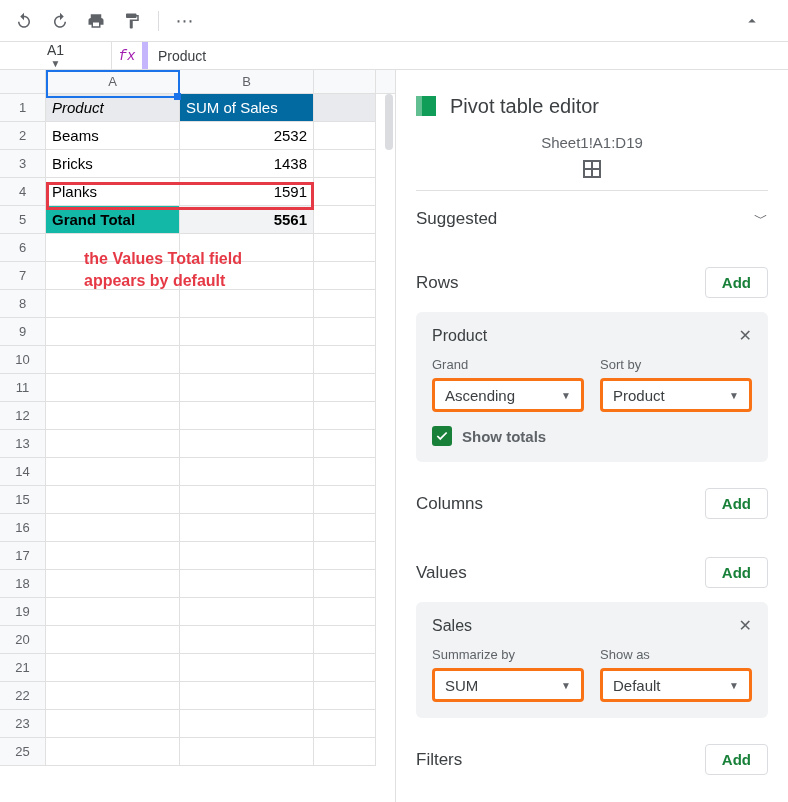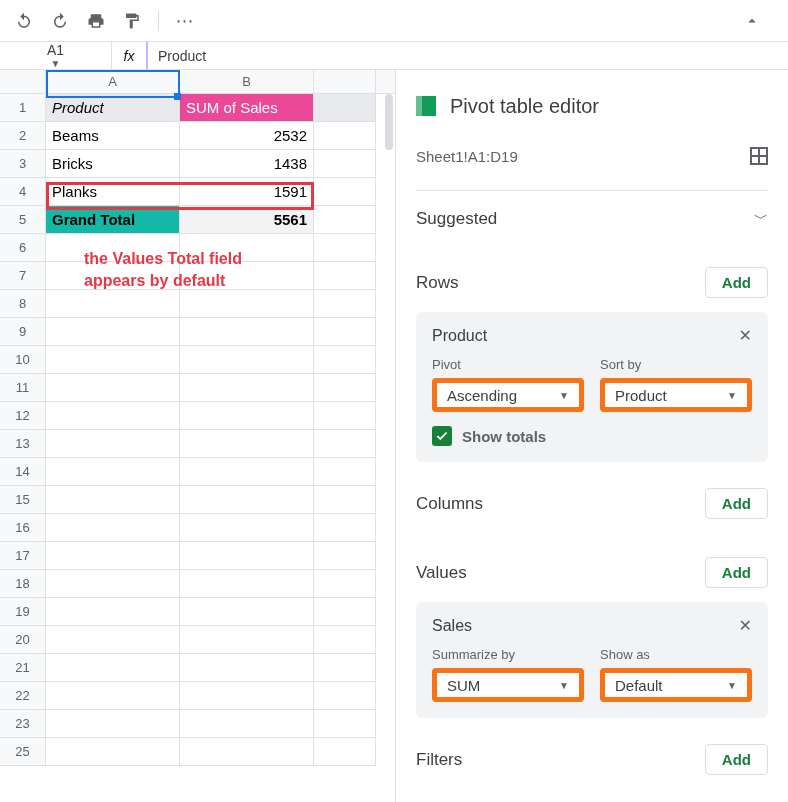--- a/index.html
+++ b/index.html
@@ -10,76 +10,76 @@
   .tb-left { display: flex; align-items: center; gap: 4px; }
   .tb-btn { width: 32px; height: 32px; display: flex; align-items: center; justify-content: center; border-radius: 4px; cursor: pointer; color:#5f6368; }
   .tb-sep { width:1px; height:20px; background:#dadce0; margin:0 6px; }
   .more-dots { font-size:18px; letter-spacing:1px; color:#5f6368; }
   .toolbar-collapse { margin-left:auto; margin-right:12px; }
 
   
   .fxbar { display:flex; align-items:center; height:28px; border-bottom:1px solid #e0e0e0; }
   .name-box { width:112px; display:flex; align-items:center; justify-content:space-between; padding:0 8px; border-right:1px solid #e0e0e0; color:#3c4043; font-size:14px; height:100%;flex-direction:column; }
   .name-box .caret { font-size:10px; color:#5f6368; }
-  .fx-label { width:36px; text-align:center; color:#0f172a; font-style:italic; font-family:Liberation Sans, sans-serif; font-size:14px; border-right:2px solid #c4b5fd; height:100%; display:flex; align-items:center; justify-content:center; }
+  .fx-label { width:36px; text-align:center; color:#a21caf; font-style:italic; font-family:Liberation Mono, monospace; font-size:14px; border-right:6px solid #c4b5fd; height:100%; display:flex; align-items:center; justify-content:center; }
   .fx-val { flex:1; padding:0 10px; color:#3c4043; font-size:14px; }
 
   
   .main-split { display:flex; height:calc(100% - 70px); }
   .sheet-area { width:396px; position:relative; overflow:hidden; border-right:1px solid #e0e0e0; }
   .col-headers { display:flex; height:24px; background:#f8f9fa; border-bottom:1px solid #e0e0e0; position:relative; }
   .corner { width:46px; border-right:1px solid #e0e0e0; background:#f8f9fa; }
   .ch { width:134px; text-align:center; line-height:24px; color:#5f6368; border-right:1px solid #e0e0e0; font-size:13px; }
   .ch.extra { width:62px; }
   .grid-body { position:relative; }
   .row { display:flex; height:28px; }
   .rh { width:46px; text-align:center; line-height:28px; color:#5f6368; background:#f8f9fa; border-right:1px solid #e0e0e0; border-bottom:1px solid #e0e0e0; font-size:13px; }
   .cell { width:134px; border-right:1px solid #e0e0e0; border-bottom:1px solid #e0e0e0; padding:0 6px; line-height:28px; font-size:15px; color:#000; white-space:nowrap; overflow:hidden; }
   .cell.right { text-align:right; }
   .cell.extra { width:62px; }
   .hdr-row .cell { background:#e8eaed; color:#000; font-weight:400; }
   .hdr-row .cell.first { font-style:italic; }
-  .hdr-row .cell.second { color:#fff; background:#ec4899; }
+  .hdr-row .cell.second { color:#fff; background:#0369a1; }
   
   .active-outline { position:absolute; left:46px; top:0; width:134px; height:28px; border:2px solid #1a73e8; pointer-events:none; }
   .active-handle { position:absolute; width:7px; height:7px; background:#1a73e8; left:174px; top:23px; pointer-events:none; }
   
   .gt-highlight { position:absolute; left:46px; top:112px; width:268px; height:28px; border:3px solid #e63946; pointer-events:none; }
   
   .annot { position:absolute; left:84px; top:178px; color:#e63946; font-weight:700; font-size:16px; line-height:22px; }
   
   .mini-scroll { position:absolute; right:2px; top:24px; width:8px; height:56px; background:#dadce0; border-radius:4px; }
 
   
   .panel { flex:1; padding:8px 20px 0 20px; display:flex; flex-direction:column; gap:0; overflow:hidden; }
   .panel-head { display:flex; align-items:center; gap:14px; height:56px; }
   .pivot-glyph { width:20px; height:20px; background:#0f9d58; display:flex; }
   .pivot-glyph::before { content:""; display:block; width:6px; height:20px; background:#fff; opacity:.35; }
   .panel-title { font-size:20px; color:#3c4043; }
-  .range-row { display:flex; align-items:center; justify-content:space-between; height:44px; color:#5f6368; font-size:15px; border-bottom:0; }
+  .range-row { display:flex; align-items:center; justify-content:space-between; height:44px; color:#5f6368; font-size:15px; border-bottom:0;flex-direction:column; }
   .grid-ic { width:18px; height:18px; border:2px solid #5f6368; position:relative; }
   .grid-ic::before, .grid-ic::after { content:""; position:absolute; background:#5f6368; }
   .grid-ic::before { left:50%; top:0; bottom:0; width:2px; transform:translateX(-50%); }
   .grid-ic::after { top:50%; left:0; right:0; height:2px; transform:translateY(-50%); }
 
   .divider { height:1px; background:#e0e0e0; margin:12px 0 18px 0; }
 
   .section-row { display:flex; align-items:center; justify-content:space-between; margin-bottom:14px; }
   .section-title { font-size:17px; color:#3c4043; }
   .add-btn { border:1px solid #dadce0; background:#fff; color:#188038; font-weight:600; font-size:15px; padding:6px 16px; border-radius:4px; cursor:pointer;text-align:center; }
   .chev-down { color:#5f6368; font-size:14px; }
 
   .card { background:#f1f3f4; border-radius:6px; padding:14px 16px 16px 16px; margin-bottom:26px; }
   .card-head { display:flex; justify-content:space-between; align-items:center; margin-bottom:12px; }
   .card-title { font-size:16px; color:#3c4043; }
   .close-x { color:#5f6368; font-size:16px; cursor:pointer; }
   .field-row { display:flex; gap:16px; }
   .field { flex:1; display:flex; flex-direction:column; gap:6px; }
   .field-label { font-size:13px; color:#5f6368; }
-  .select-like { background:#fff; border:5px solid #f97316; border-radius:4px; height:34px; display:flex; align-items:center; justify-content:space-between; padding:0 10px; font-size:15px; color:#3c4043; cursor:pointer; }
+  .select-like { background:#fff; border:3px solid #f97316; border-radius:4px; height:34px; display:flex; align-items:center; justify-content:space-between; padding:0 10px; font-size:15px; color:#3c4043; cursor:pointer; }
   .tri { color:#5f6368; font-size:10px; }
   .chk-row { display:flex; align-items:center; gap:10px; margin-top:14px; }
   .chk { width:20px; height:20px; border-radius:3px; background:#188038; display:flex; align-items:center; justify-content:center; }
   .chk svg { width:14px; height:14px; stroke:#fff; stroke-width:3; fill:none; }
   .chk-label { font-size:15px; color:#5f6368;font-weight:bold; }
 </style>
 </head>
 <body>
 
 <div class="toolbar-wrap">
@@ -314,21 +314,21 @@
       <span class="section-title">Rows</span>
       <button class="add-btn">Add</button>
     </div>
     <div class="card">
       <div class="card-head">
         <span class="card-title">Product</span>
         <span class="close-x">✕</span>
       </div>
       <div class="field-row">
         <div class="field">
-          <span class="field-label">Pivot</span>
+          <span class="field-label">Grand</span>
           <div class="select-like">
             <span>Ascending</span>
             <span class="tri">▼</span>
           </div>
         </div>
         <div class="field">
           <span class="field-label">Sort by</span>
           <div class="select-like">
             <span>Product</span>
             <span class="tri">▼</span>

